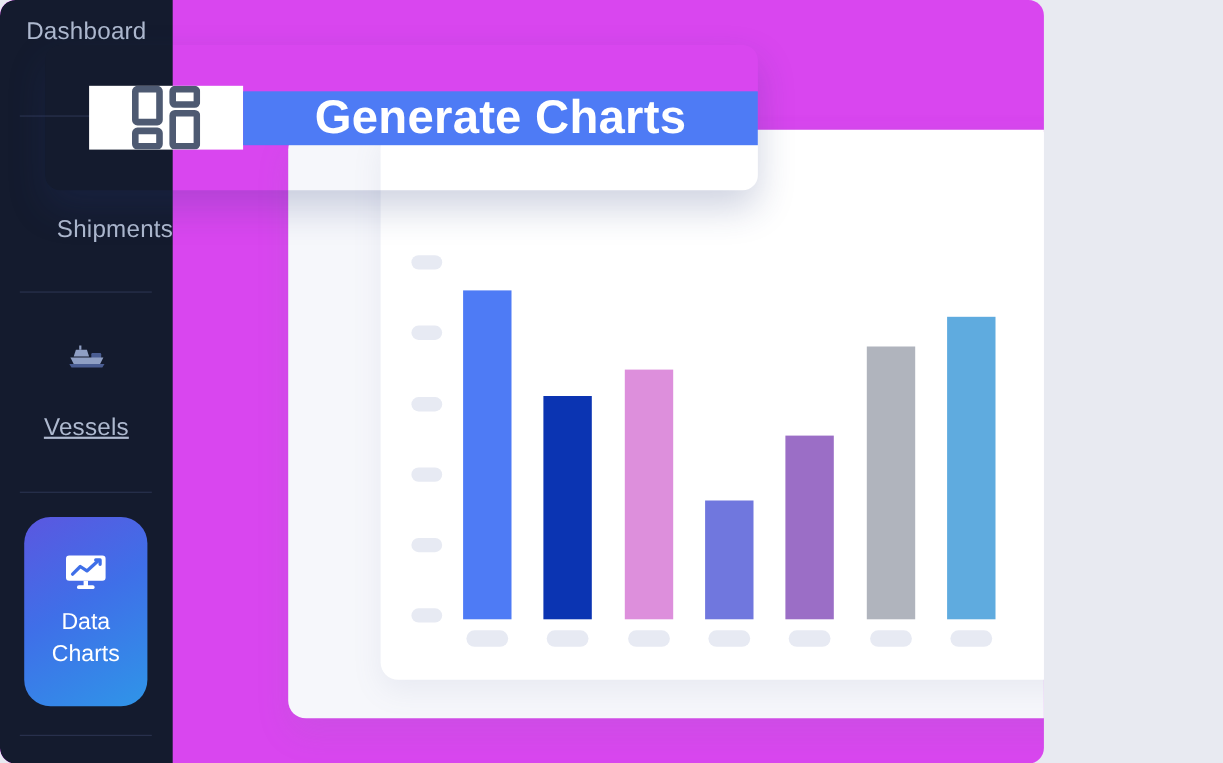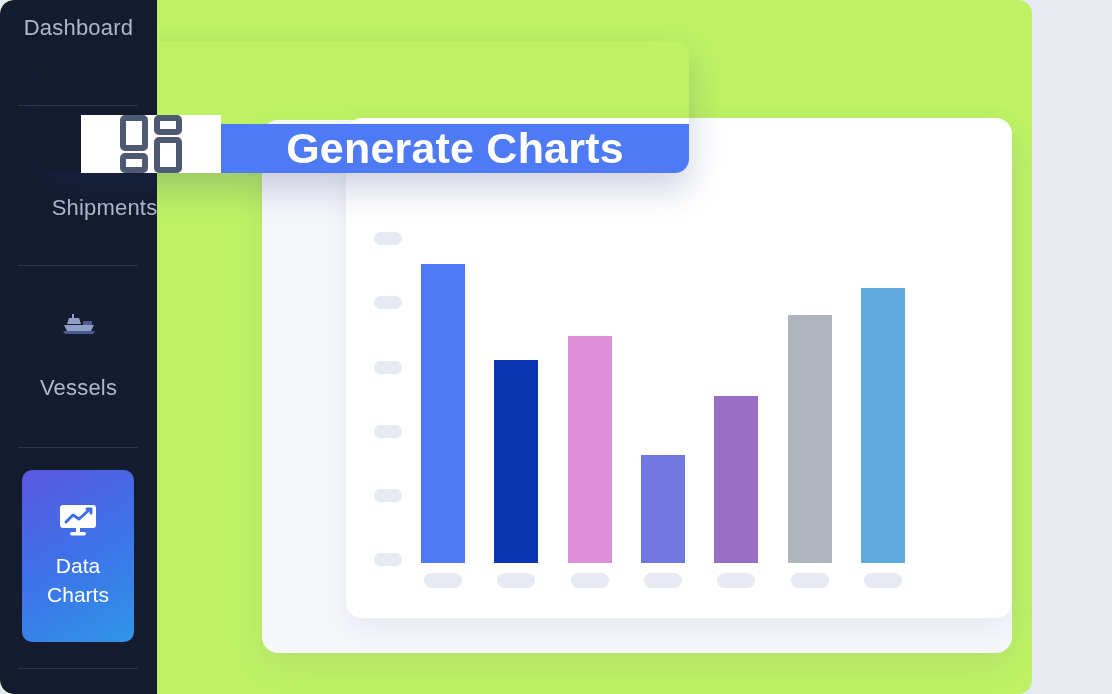--- a/index.html
+++ b/index.html
@@ -4,22 +4,22 @@
 <style>
   * { box-sizing: border-box; margin: 0; padding: 0; }
   html, body {
     width: 1112px; height: 694px;
     background: #e8eaf1;
     font-family: "Liberation Sans", sans-serif;
     overflow: hidden;
   }
   #root {
     position: relative;
-    width: 1032px; height: 694px;
-    background: #bef264;
+    width: 949px; height: 694px;
+    background: #d946ef;
     border-radius: 14px;
     overflow: hidden;
   }
 
   
   #sidebar {
     position: absolute;
     left: 0; top: 0;
     width: 157px; height: 694px;
     background: #141b2e;
@@ -31,21 +31,21 @@
     position: absolute;
     left: 0; width: 157px;
     text-align: center;
     color: #aeb9cf;
     font-size: 22px;
     letter-spacing: .2px;
     white-space: nowrap;
   }
   #nav-dashboard { top: 15px; }
   #nav-shipments { top: 195px; margin-left: 26px; }
-  #nav-vessels   { top: 375px; }
+  #nav-vessels   { top: 375px; text-decoration: underline; }
 
   .nav-divider {
     position: absolute;
     left: 18px; width: 120px; height: 1px;
     background: #2b3450;
   }
   #div-1 { top: 105px; }
   #div-2 { top: 265px; }
   #div-3 { top: 447px; }
   #div-4 { top: 668px; }
@@ -55,21 +55,21 @@
     left: 0; top: 310px;
     width: 157px; text-align: center;
   }
   #vessel-icon-wrap svg { width: 42px; height: 30px; display: inline-block; }
 
   
   #tile-data-insight {
     position: absolute;
     left: 22px; top: 470px;
     width: 112px; height: 172px;
-    border-radius: 10px;
+    border-radius: 24px;
     background: linear-gradient(150deg, #5b57e0 0%, #3f6fe8 45%, #2f95e8 100%);
     display: flex;
     flex-direction: column;
     align-items: center;
     justify-content: center;
     cursor: pointer;
   }
   #tile-data-insight .ti-icon { margin-bottom: 14px; }
   #tile-data-insight .ti-icon svg { width: 42px; height: 34px; display: block; }
   #tile-data-insight .ti-text {
@@ -79,21 +79,21 @@
     text-align: center;
     font-weight: 400;
   }
 
   
   #btn-generate {
     position: absolute;
     left: 41px; top: 41px;
     width: 648px; height: 132px;
     display: flex;
-    align-items: flex-end;
+    align-items: center;
     border-radius: 14px;
     overflow: hidden;
     box-shadow: 0 16px 34px rgba(35,55,120,.22);
     z-index: 6;
     cursor: pointer;
     padding-left: 40px;
   }
   #btn-generate .gc-iconbox {
     width: 140px;
     background: #ffffff;

